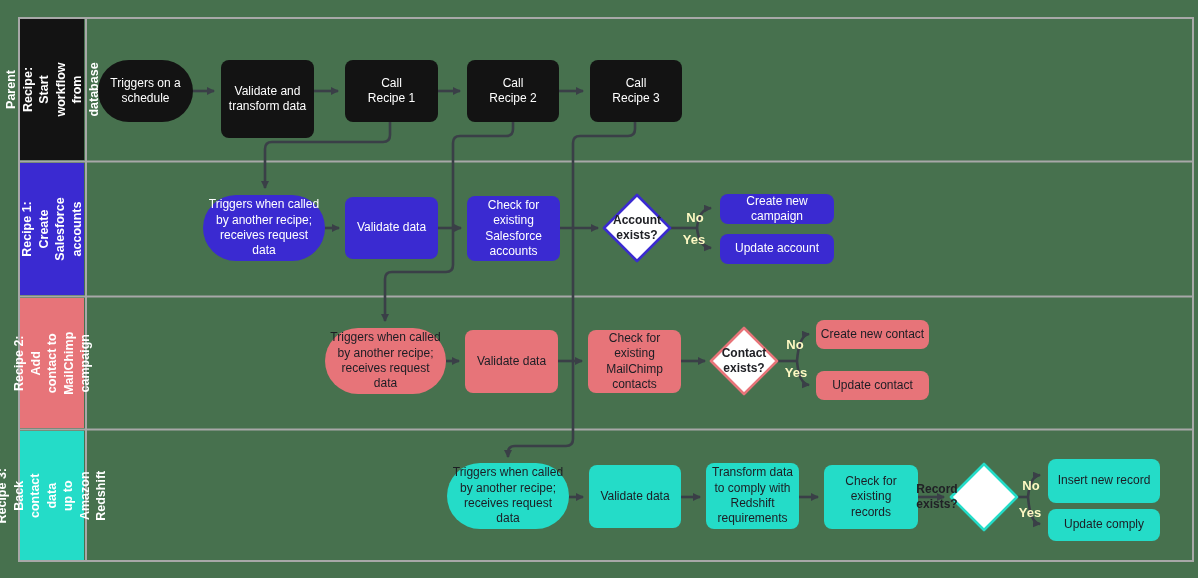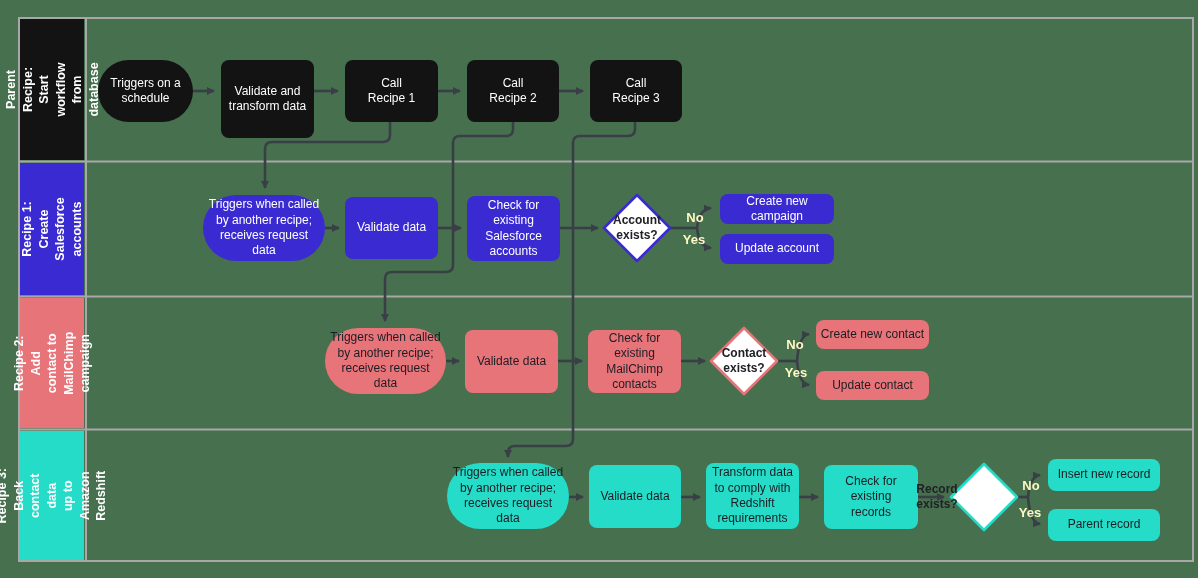--- a/index.html
+++ b/index.html
@@ -189,18 +189,18 @@
   <div class="node l3" style="left:589px;top:465px;width:92px;height:63px;">Validate data</div>
   <div class="node l3" style="left:706px;top:463px;width:93px;height:66px;">Transform data
 to comply with
 Redshift
 requirements</div>
   <div class="node l3" style="left:824px;top:465px;width:94px;height:64px;">Check for
 existing
 records</div>
   <div class="node diamond-label" style="left:904px;top:464px;width:66px;height:66px;">Record
 exists?</div>
-  <div class="node l3" style="left:1048px;top:459px;width:112px;height:32px;">Insert new record</div>
-  <div class="node l3" style="left:1048px;top:509px;width:112px;height:32px;">Parent record</div>
+  <div class="node l3" style="left:1048px;top:459px;width:112px;height:44px;">Insert new record</div>
+  <div class="node l3" style="left:1048px;top:509px;width:112px;height:32px;">Update comply</div>
   <div class="branch" style="left:1031px;top:485px;">No</div>
   <div class="branch" style="left:1030px;top:512px;">Yes</div>
 
 </div>
 
 </body></html>

